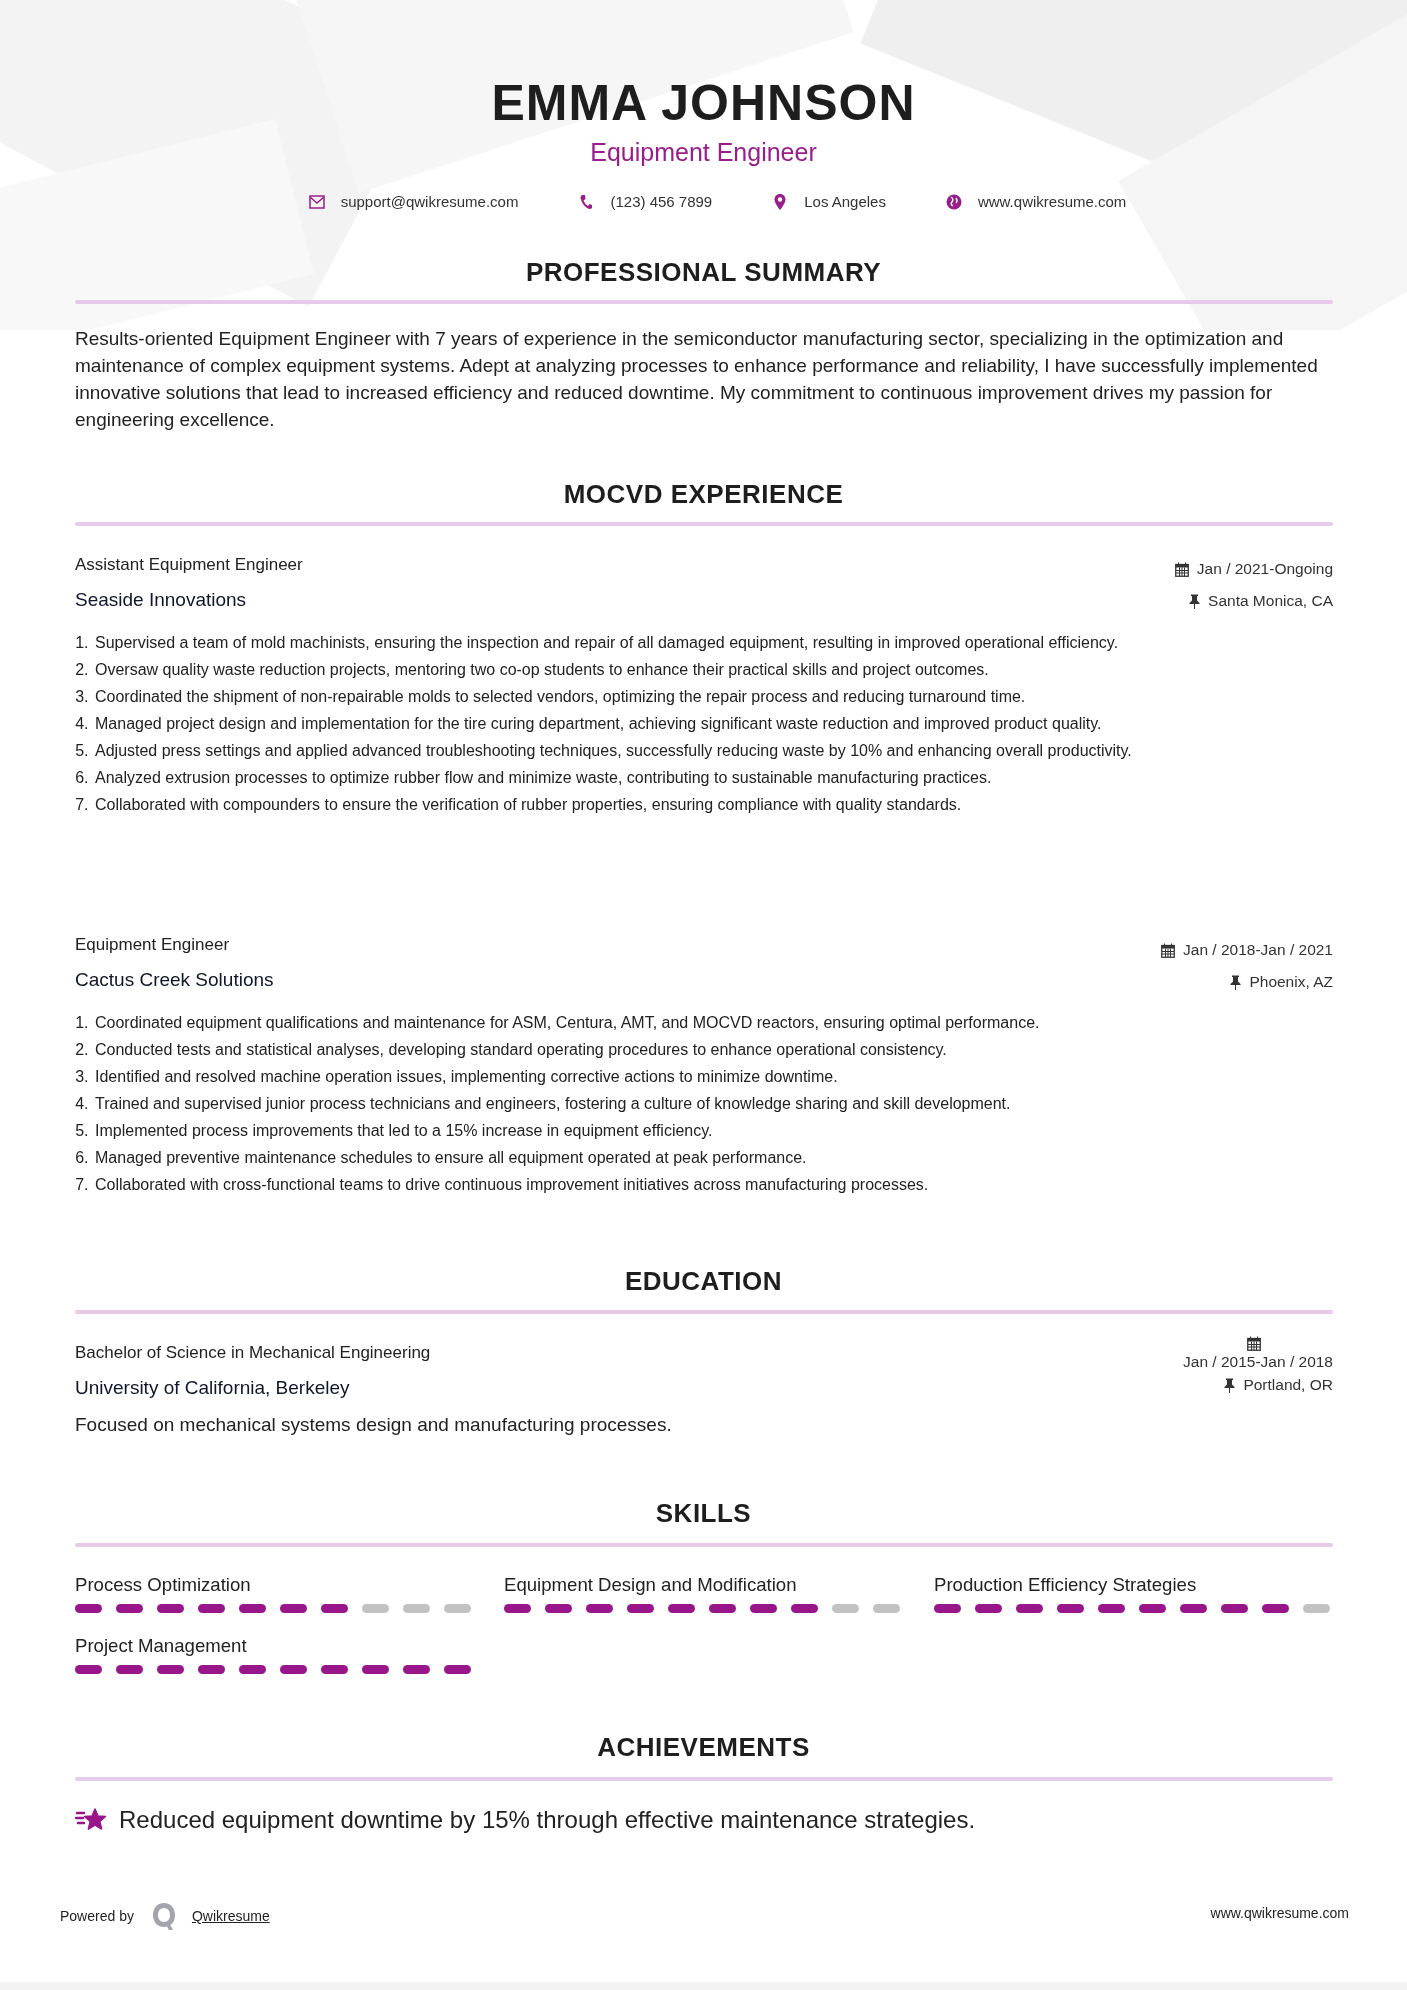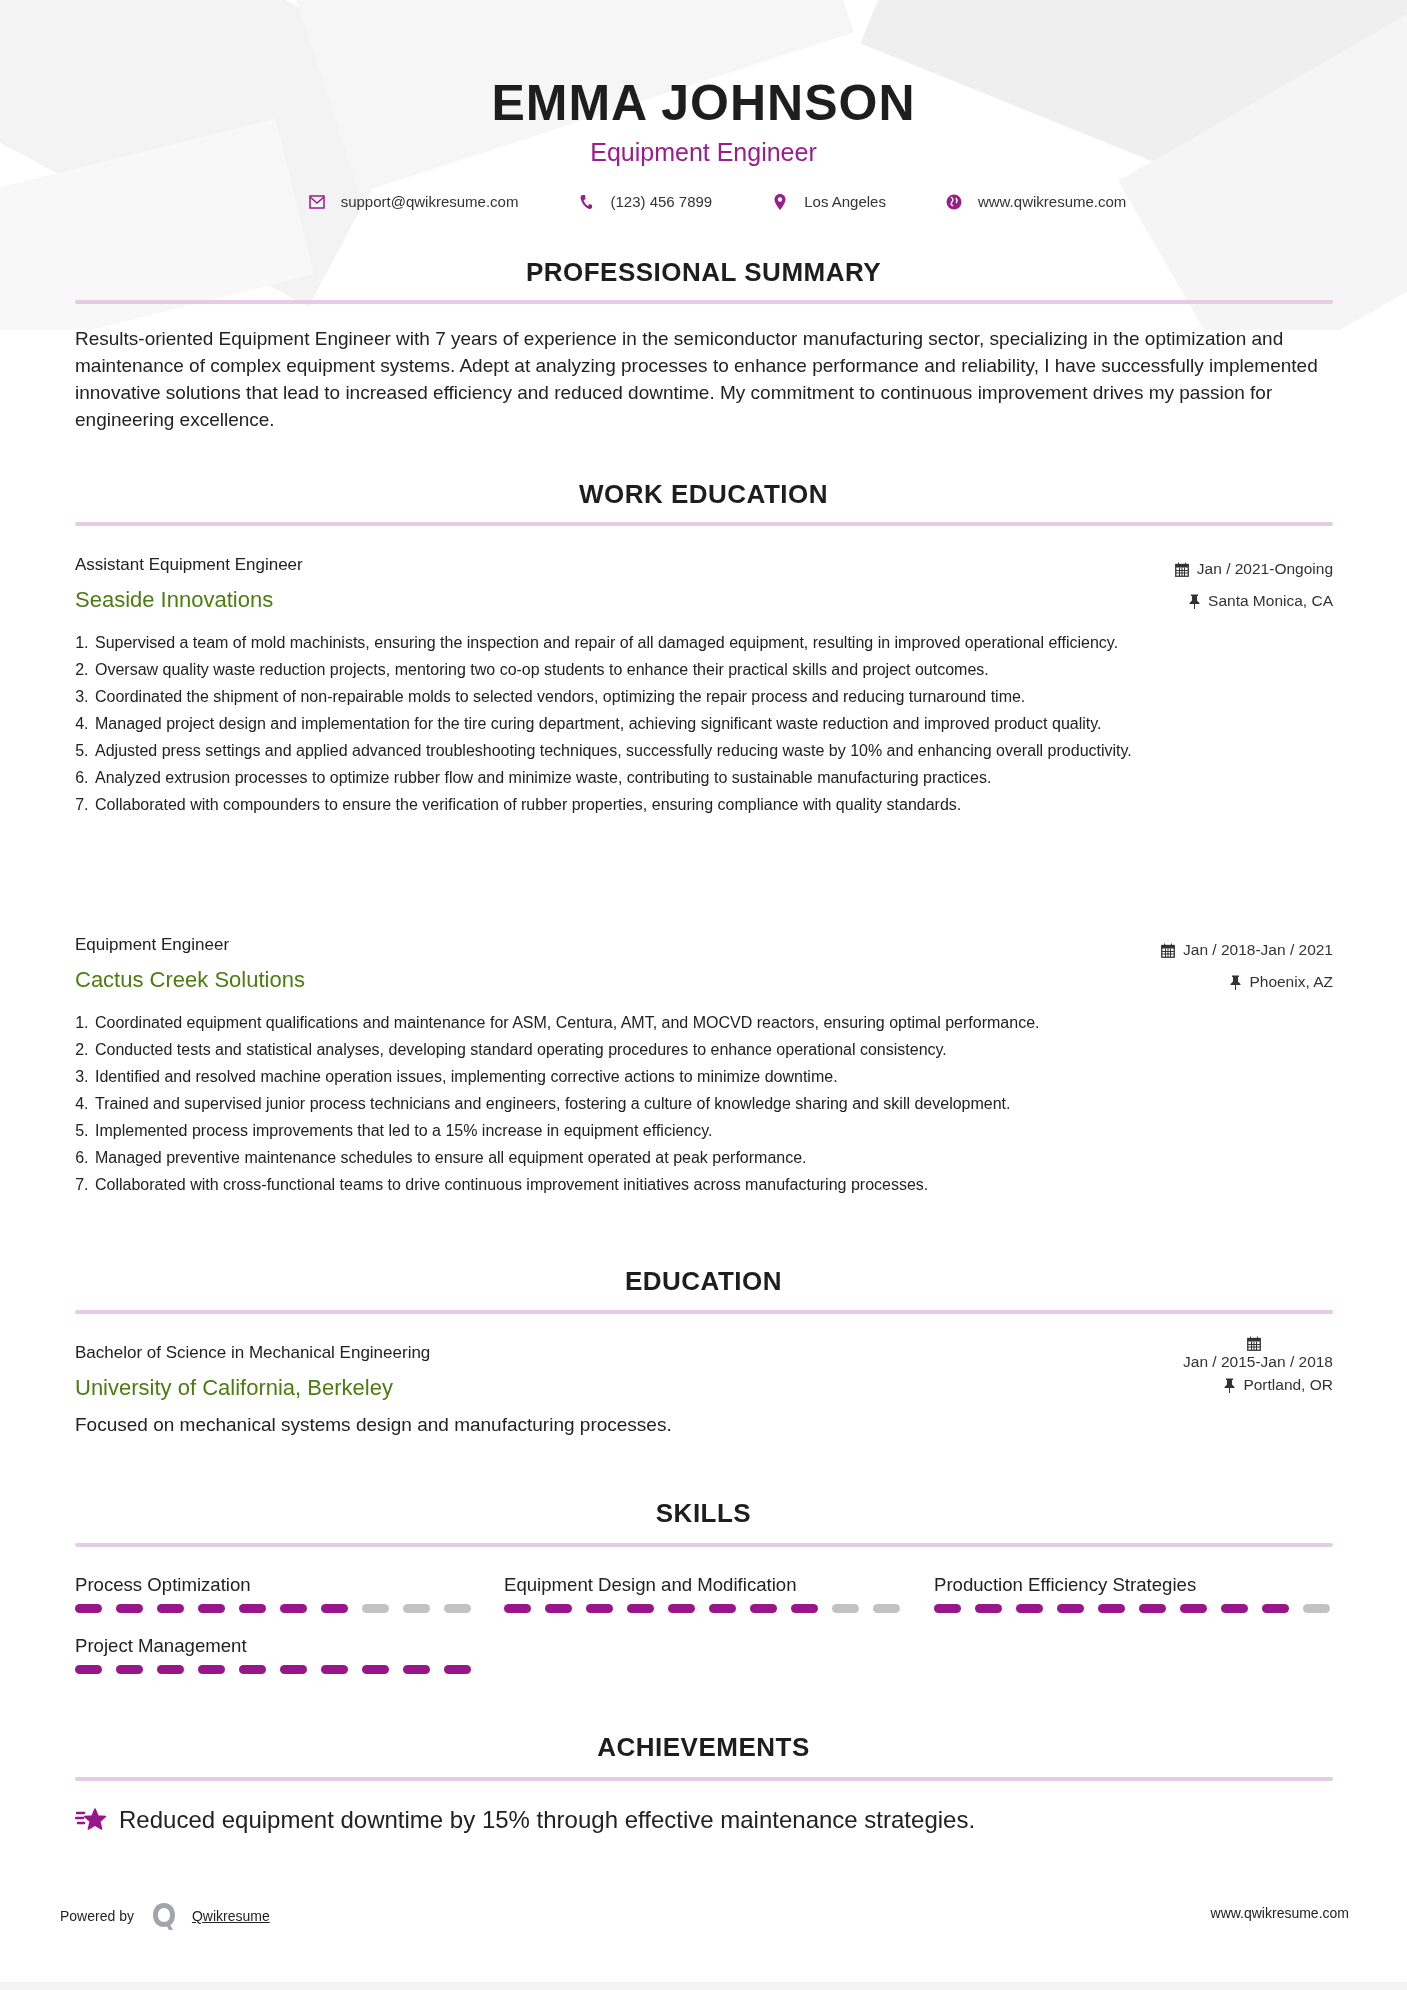--- a/index.html
+++ b/index.html
@@ -27,21 +27,21 @@
   .contact .item { display: flex; align-items: center; padding-left: 44px; }
   .contact .ic { width: 16px; height: 16px; margin-right: 16px; display: inline-flex; align-items: center; justify-content: center; }
   .contact .txt { margin-right: 16px; }
   .sec-title {
     left: 0; width: 1407px; text-align: center; font-size: 26px; font-weight: bold; color: #1e1e1e;
     letter-spacing: 0.5px; line-height: 32px;
   }
   .divider { left: 75px; width: 1258px; height: 4px; background: #e6cbe9; border-radius: 2px; }
   .para { left: 75px; width: 1265px; font-size: 19px; line-height: 27px; color: #222; }
   .job-title { left: 75px; font-size: 17px; line-height: 30px; color: #222; }
-  .company { left: 75px; font-size: 22px; line-height: 26px; color: #4d7c0f; }
+  .company { left: 75px; font-size: 19px; line-height: 26px; color: #0f172a; }
   .meta { right: 74px; font-size: 15.5px; line-height: 22px; color: #333; display: flex; align-items: center; }
   .meta .ic { margin-right: 8px; display: inline-flex; }
   ol.list {
     left: 75px; width: 1262px; margin: 0; padding: 0 0 0 18px; font-size: 16px; line-height: 27px; color: #222;
     list-style-position: outside;
   }
   ol.list li { padding-left: 2px; }
   .skill { width: 400px; }
   .skill .label { font-size: 18.6px; line-height: 26px; color: #222; }
   .skill .bar { display: flex; gap: 14px; margin-top: 6px; }
@@ -102,21 +102,21 @@
         </svg>
     </span>
     <span class="txt">www.qwikresume.com</span>
   </div>
 </div>
 
 <div class="abs sec-title" style="top:256px;">PROFESSIONAL SUMMARY</div>
 <div class="abs divider" style="top:300px;"></div>
 <div class="abs para" style="top:325px;">Results-oriented Equipment Engineer with 7 years of experience in the semiconductor manufacturing sector, specializing in the optimization and maintenance of complex equipment systems. Adept at analyzing processes to enhance performance and reliability, I have successfully implemented innovative solutions that lead to increased efficiency and reduced downtime. My commitment to continuous improvement drives my passion for engineering excellence.</div>
 
-<div class="abs sec-title" style="top:478px;">WORK EDUCATION</div>
+<div class="abs sec-title" style="top:478px;">MOCVD EXPERIENCE</div>
 <div class="abs divider" style="top:522px;"></div>
 
 <div class="abs job-title" style="top:550px;">Assistant Equipment Engineer</div>
 <div class="abs company" style="top:587px;">Seaside Innovations</div>
 <div class="abs meta" style="top:558px;">
   <span class="ic">
     <svg width="14" height="15" viewBox="0 0 14 15">
         <rect x="0.75" y="2.5" width="12.5" height="11.75" fill="none" stroke="#333" stroke-width="1.3"></rect>
         <rect x="0.75" y="2.5" width="12.5" height="3" fill="#333"></rect>
         <path d="M3.5 0.5 V3.5 M10.5 0.5 V3.5 M1 8.5 H13 M1 11 H13 M4.5 5.5 V14 M7 5.5 V14 M9.5 5.5 V14" stroke="#333" stroke-width="1"></path>

